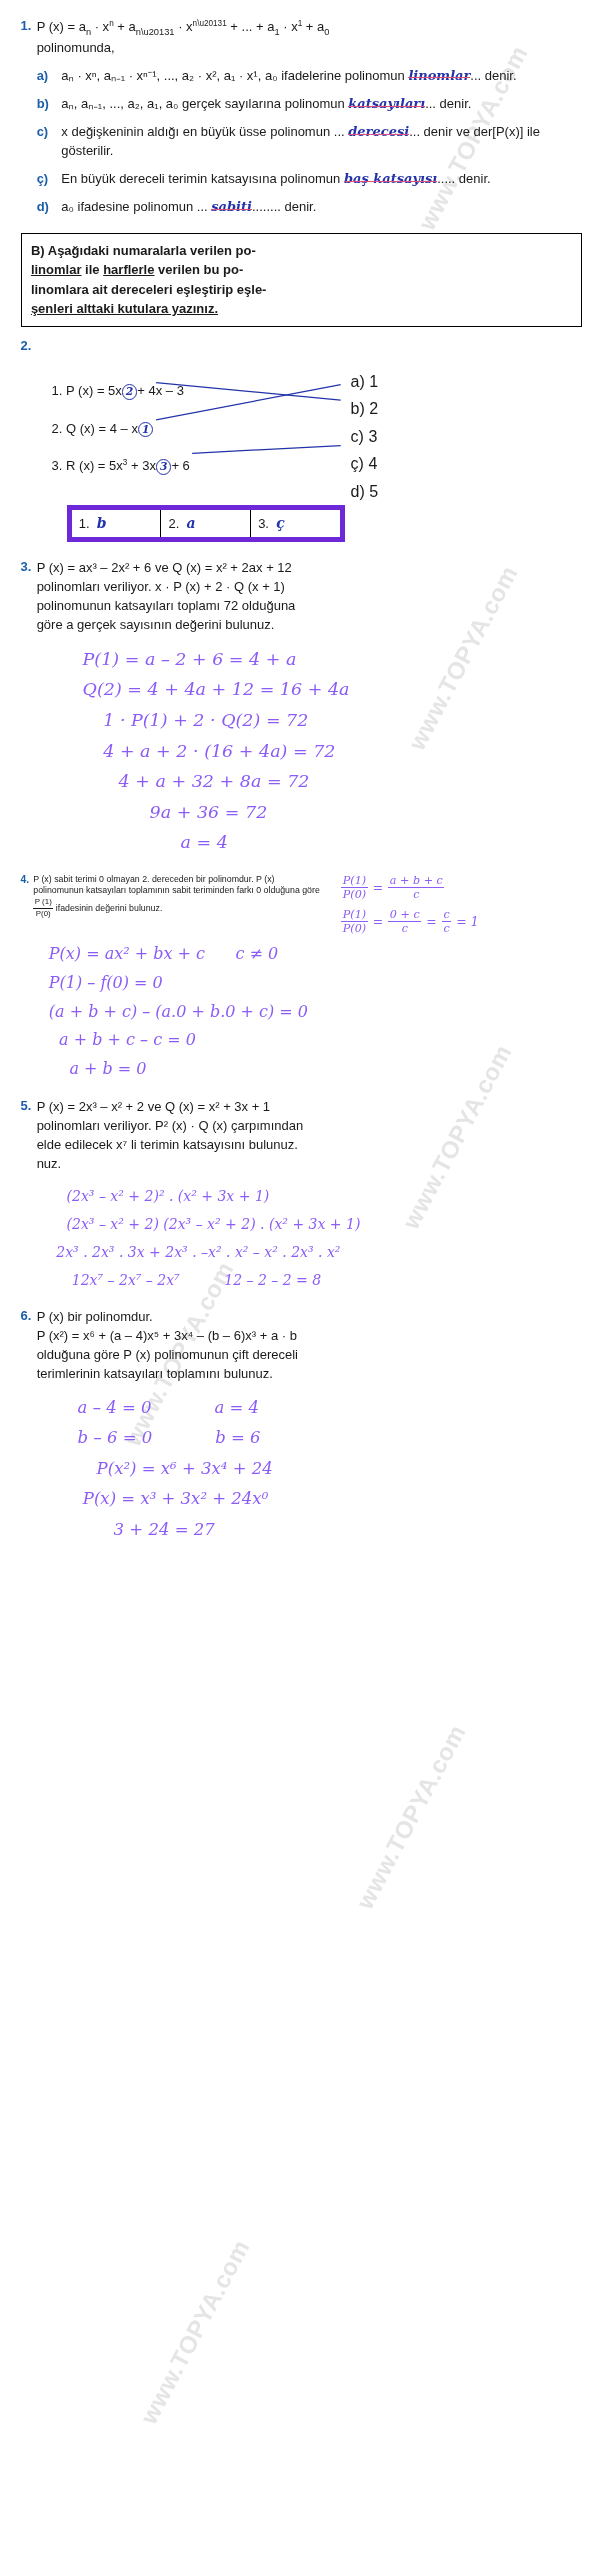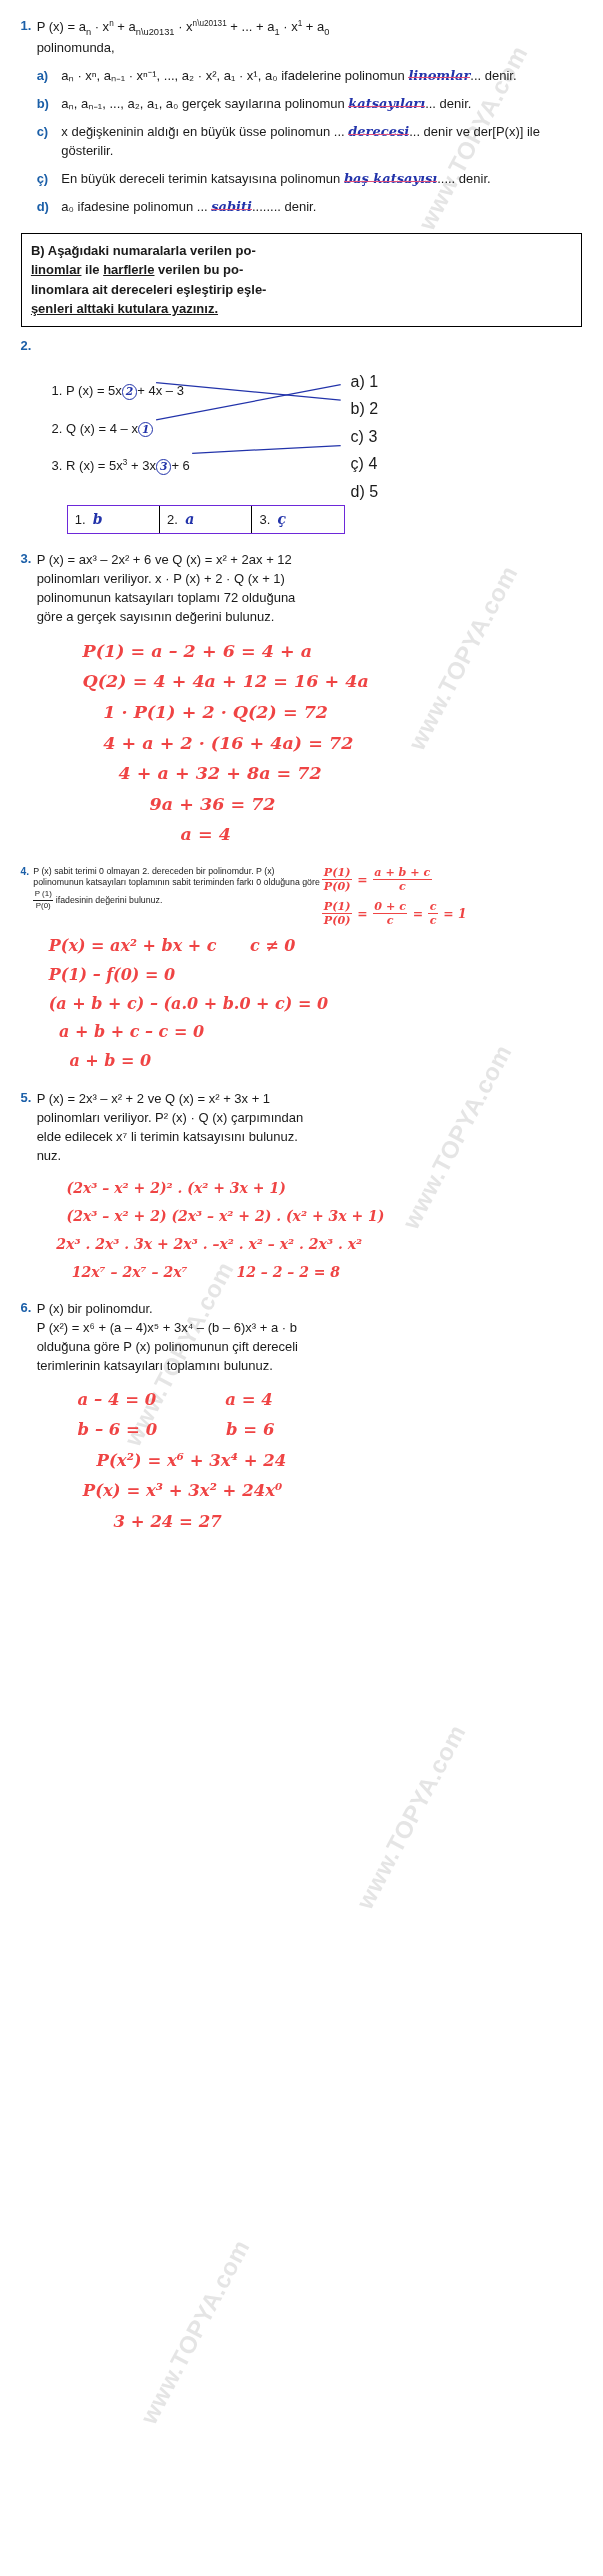--- a/index.html
+++ b/index.html
@@ -80,21 +80,21 @@
     text-align: center;
     line-height: 14px;
     color: #2233aa;
     font-family: "DejaVu Serif", serif;
     font-style: italic;
     font-weight: bold;
     font-size: 10.8px;
   }
   
   .anstable {
-    border: 1px solid #6d28d9;
+    border: 5px solid #6d28d9;
     display: flex;
     width: 278px;
     margin: 13.4px 0 0 46px;
     position: relative;
     z-index: 10;
     background: #fff;
   }
   .anstable .cell {
     flex: 1;
     padding: 5.2px 7.2px;
@@ -107,22 +107,22 @@
     font-style: italic;
     font-weight: bold;
     color: #2233aa;
     margin-left: 7.2px;
     font-size: 14px;
   }
   
   .work {
     font-family: "DejaVu Serif", serif;
     font-style: italic;
-    font-weight: bold;
-    color: #ef4444;
+    font-weight: normal;
+    color: #8b5cf6;
     position: relative;
     z-index: 10;
   }
   .work .l { display:block; white-space: pre; }
   
   .small { font-size: 8.8px; line-height: 1.35; }
   .frac { display:inline-block; text-align:center; vertical-align: middle; font-size: 0.9em;}
   .frac .n { display:block; border-bottom: 0.8px solid currentColor; padding: 0 1.5px;}
   .frac .d { display:block; padding: 0 1.5px;}
 </style>
@@ -254,21 +254,21 @@
     <span class="l" style="margin-left:20.6px;">1 · P(1) + 2 · Q(2) = 72</span>
     <span class="l" style="margin-left:20.6px;">4 + a + 2 · (16 + 4a) = 72</span>
     <span class="l" style="margin-left:36px;">4 + a + 32 + 8a = 72</span>
     <span class="l" style="margin-left:67px;">9a + 36 = 72</span>
     <span class="l" style="margin-left:98px;">a = 4</span>
   </div>
 
   <div class="q-block" style="margin-top:15.5px; display:flex; gap:4.1px;">
     <div class="qnum" style="font-size:10.3px;">4.</div>
     <div style="flex:1;">
-      <div style="display:flex; gap:0;">
+      <div style="display:flex; gap:19px;">
         <div class="small" style="width:289px;">
           <span>P (x) sabit terimi 0 olmayan  2. dereceden bir polinomdur. P (x) polinomunun katsayıları toplamının sabit teriminden farkı 0 olduğuna göre</span>
           <span class="frac">
             <span class="n">P (1)</span>
             <span class="d">P(0)</span>
           </span>
           <span>ifadesinin değerini bulunuz.</span>
         </div>
         <div class="work" style="font-size:12.4px;">
           <div style="display:flex; align-items:center; gap:5.2px;">

